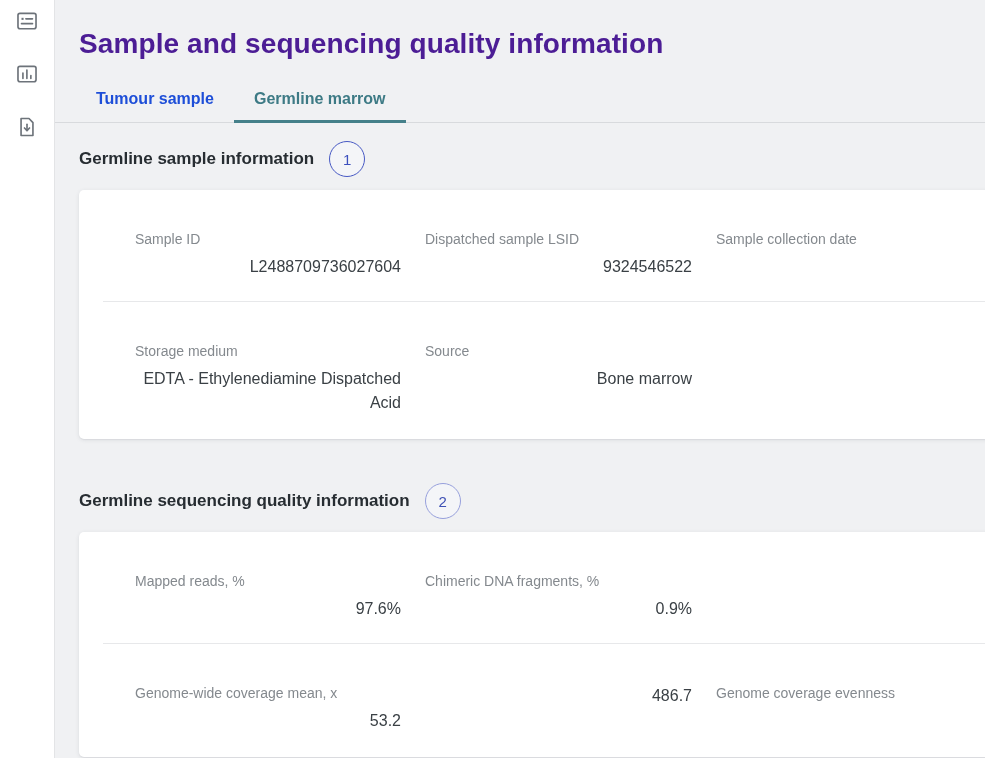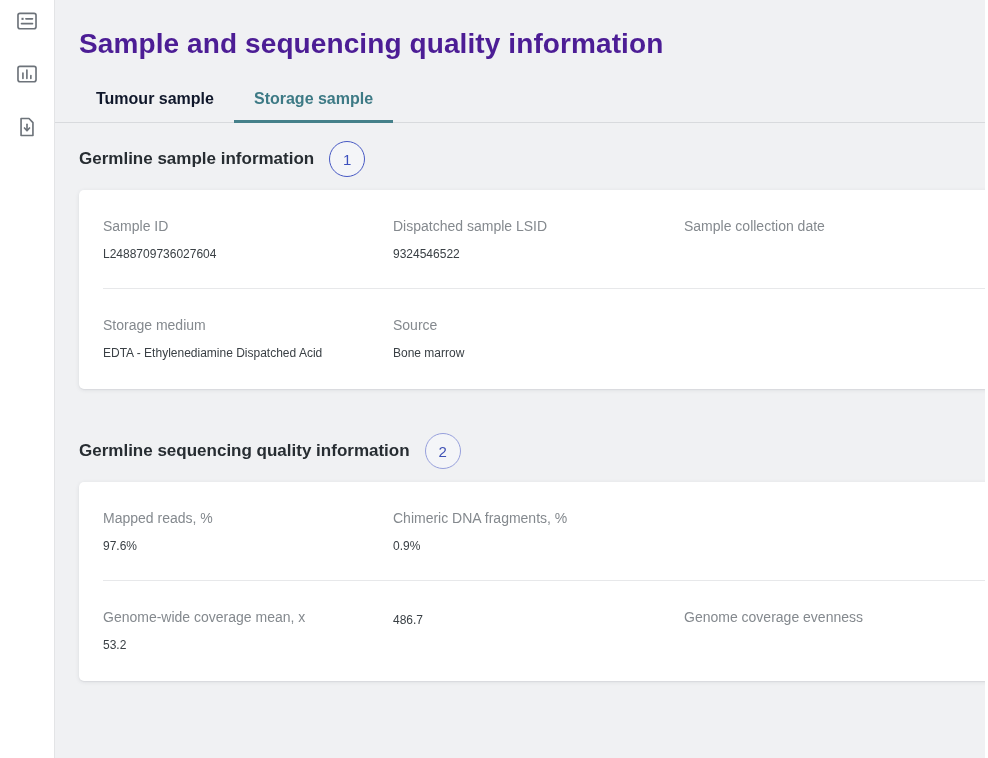--- a/index.html
+++ b/index.html
@@ -61,21 +61,21 @@
     display: flex;
     margin: 24px 0 0 -24px;
     padding-left: 21px;
     border-bottom: 1px solid #d8dadd;
   }
   .tab {
     position: relative;
     padding: 6px 20px 14px 20px;
     font-size: 16px;
     font-weight: 600;
-    color: #0f172a;
+    color: #1d4ed8;
     cursor: pointer;
   }
   .tab.active { color: #3d7a85; }
   .tab.active::after {
     content: "";
     position: absolute;
     left: 0; right: 0; bottom: -1px;
     height: 3px;
     background: #45808a;
   }
@@ -107,39 +107,41 @@
   
   .card {
     margin-top: 13px;
     background: #ffffff;
     border-radius: 5px 0 0 5px;
     box-shadow: 0 1px 4px rgba(40,47,60,0.10), 0 1px 1px rgba(40,47,60,0.05);
   }
   .card-row {
     display: grid;
     grid-template-columns: 290px 291px 1fr;
-    padding: 27px 24px 22px 24px;
+    padding: 40px 24px 22px 24px;
+    margin-left: 32px;
   }
   .card-row.last { padding-bottom: 24px; }
   .card-divider {
     height: 1px;
     background: #e7e8ea;
     margin-left: 24px;
   }
   .field { padding-right: 24px; }
   .field-label {
     font-size: 14px;
     line-height: 18px;
     color: #84898e;
     margin-bottom: 7px;
   }
   .field-value {
-    font-size: 12px;
+    font-size: 16px;
     line-height: 24px;
     color: #3a4045;
+    text-align: right;
   }
 </style>
 </head>
 <body>
 
 <nav class="sidebar">
   <div class="side-btn">
     <span>
       <svg width="22" height="22" viewBox="0 0 20 20" fill="none" stroke="#6d737a" stroke-width="1.5" stroke-linecap="round">
         <rect x="1.8" y="3" width="16.4" height="14" rx="1.8"></rect>
@@ -170,21 +172,21 @@
   </div>
 </nav>
 
 <main class="main">
   <div class="scroll-strip"></div>
 
   <h1 class="page-title">Sample and sequencing quality information</h1>
 
   <div class="tabs">
     <div class="tab">Tumour sample</div>
-    <div class="tab active">Storage sample</div>
+    <div class="tab active">Germline marrow</div>
   </div>
 
   <div class="section-head first">
     <h2 class="section-title">Germline sample information</h2>
     <div class="step-circle step-1">1</div>
   </div>
 
   <div class="card">
     <div class="card-row">
       <div class="field">

